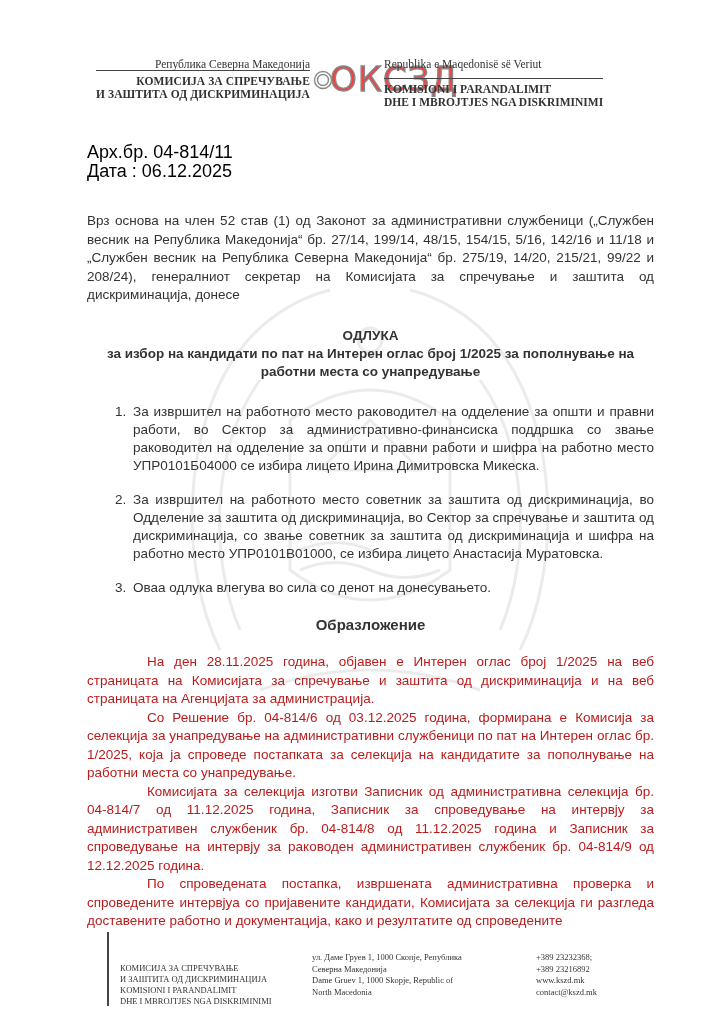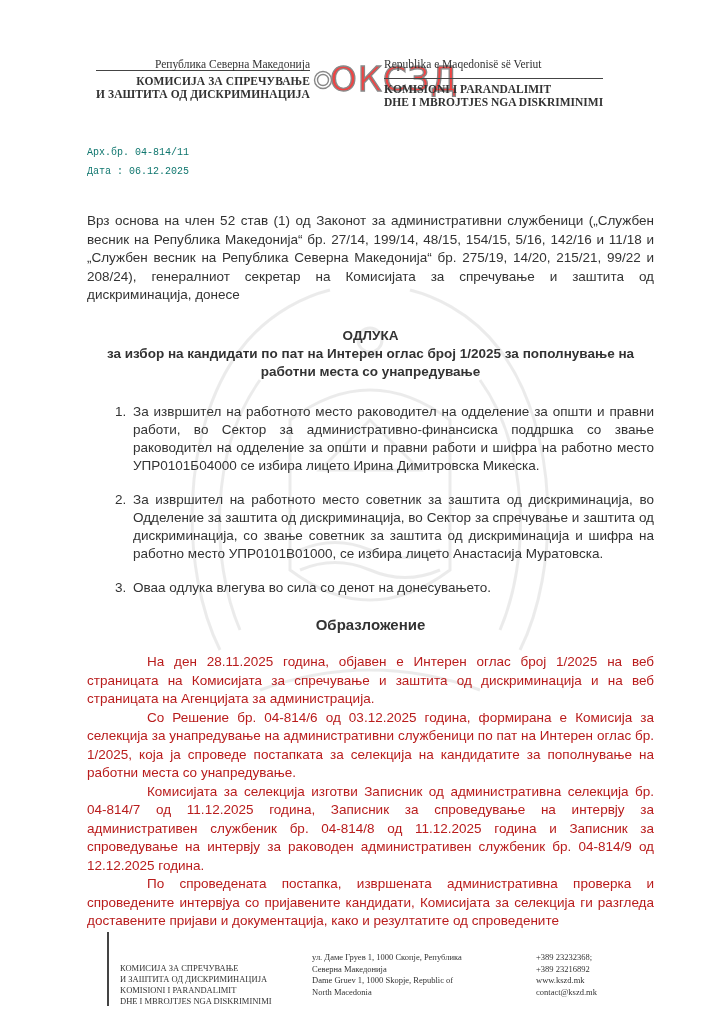--- a/index.html
+++ b/index.html
@@ -26,21 +26,21 @@
   .hdr-right .org { font-size: 11.5px; font-weight: bold; line-height: 13px; margin-left: 54px; }
   .logo {
     position: absolute; left: 312px; top: 60px; width: 128px; height: 40px;
   }
   .logo-text {
     position: absolute; left: 330px; top: 59px; font-family: "DejaVu Sans", sans-serif;
     font-size: 34px; color: #ef4444; -webkit-text-stroke: 1.3px #888; letter-spacing: 1px;
   }
   
   .doc { position: absolute; left: 87px; top: 143px; width: 567px; font-family: "Liberation Sans", sans-serif; }
-  .meta { font-size: 10px; line-height: 19px; color: #0f766e; font-family: Liberation Mono, monospace; }
+  .meta { font-size: 18px; line-height: 19px; color: #000000; }
   .intro { margin-top: 31px; font-size: 13.5px; line-height: 18.5px; text-align: justify; color: #333; }
   .decision-title { margin-top: 22px; text-align: center; font-weight: bold; font-size: 13.5px; line-height: 18.5px; color: #333; }
   .decision-sub { text-align: center; font-weight: bold; font-size: 13.5px; line-height: 18px; color: #333; }
   ol.items { list-style: none; padding: 0; margin: 22px 0 0 0; }
   ol.items li { position: relative; padding-left: 46px; padding-right: 0; font-size: 13.5px; line-height: 18px; text-align: justify; margin-bottom: 16px; color: #333; }
   ol.items li .num { position: absolute; left: 28px; top: 0; }
   .expl-title { margin-top: 18px; text-align: center; font-weight: bold; font-size: 15px; line-height: 20px; color: #333; }
   .para { font-size: 13.5px; line-height: 18.5px; text-align: justify; text-indent: 60px; color: #b91c1c; }
   .para.first { margin-top: 18px; }
   
@@ -120,21 +120,21 @@
     <li>
       <span class="num">3.</span>
       <span>Оваа одлука влегува во сила со денот на донесувањето.</span>
     </li>
   </ol>
 
   <div class="expl-title">Образложение</div>
   <div class="para first">На ден 28.11.2025 година, објавен е Интерен оглас број 1/2025 на веб страницата на Комисијата за спречување и заштита од дискриминација и на веб страницата на Агенцијата за администрација.</div>
   <div class="para">Со Решение бр. 04-814/6 од 03.12.2025 година, формирана е Комисија за селекција за унапредување на административни службеници по пат на Интерен оглас бр. 1/2025, која ја спроведе постапката за селекција на кандидатите за пополнување на работни места со унапредување.</div>
   <div class="para">Комисијата за селекција изготви Записник од административна селекција бр. 04-814/7 од 11.12.2025 година, Записник за спроведување на интервју за административен службеник бр. 04-814/8 од 11.12.2025 година и Записник за спроведување на интервју за раководен административен службеник бр. 04-814/9 од 12.12.2025 година.</div>
-  <div class="para">По спроведената постапка, извршената административна проверка и спроведените интервјуа со пријавените кандидати, Комисијата за селекција ги разгледа доставените пријави и документација, како и резултатите од спроведените</div>
+  <div class="para">По спроведената постапка, извршената административна проверка и спроведените интервјуа со пријавените кандидати, Комисијата за селекција ги разгледа доставените работно и документација, како и резултатите од спроведените</div>
 </div>
 
 <div class="footer-line"></div>
 <div class="footer-org">
   <div>КОМИСИЈА ЗА СПРЕЧУВАЊЕ</div>
   <div>И ЗАШТИТА ОД ДИСКРИМИНАЦИЈА</div>
   <div>KOMISIONI I PARANDALIMIT</div>
   <div>DHE I MBROJTJES NGA DISKRIMINIMI</div>
 </div>
 <div class="footer-addr">

